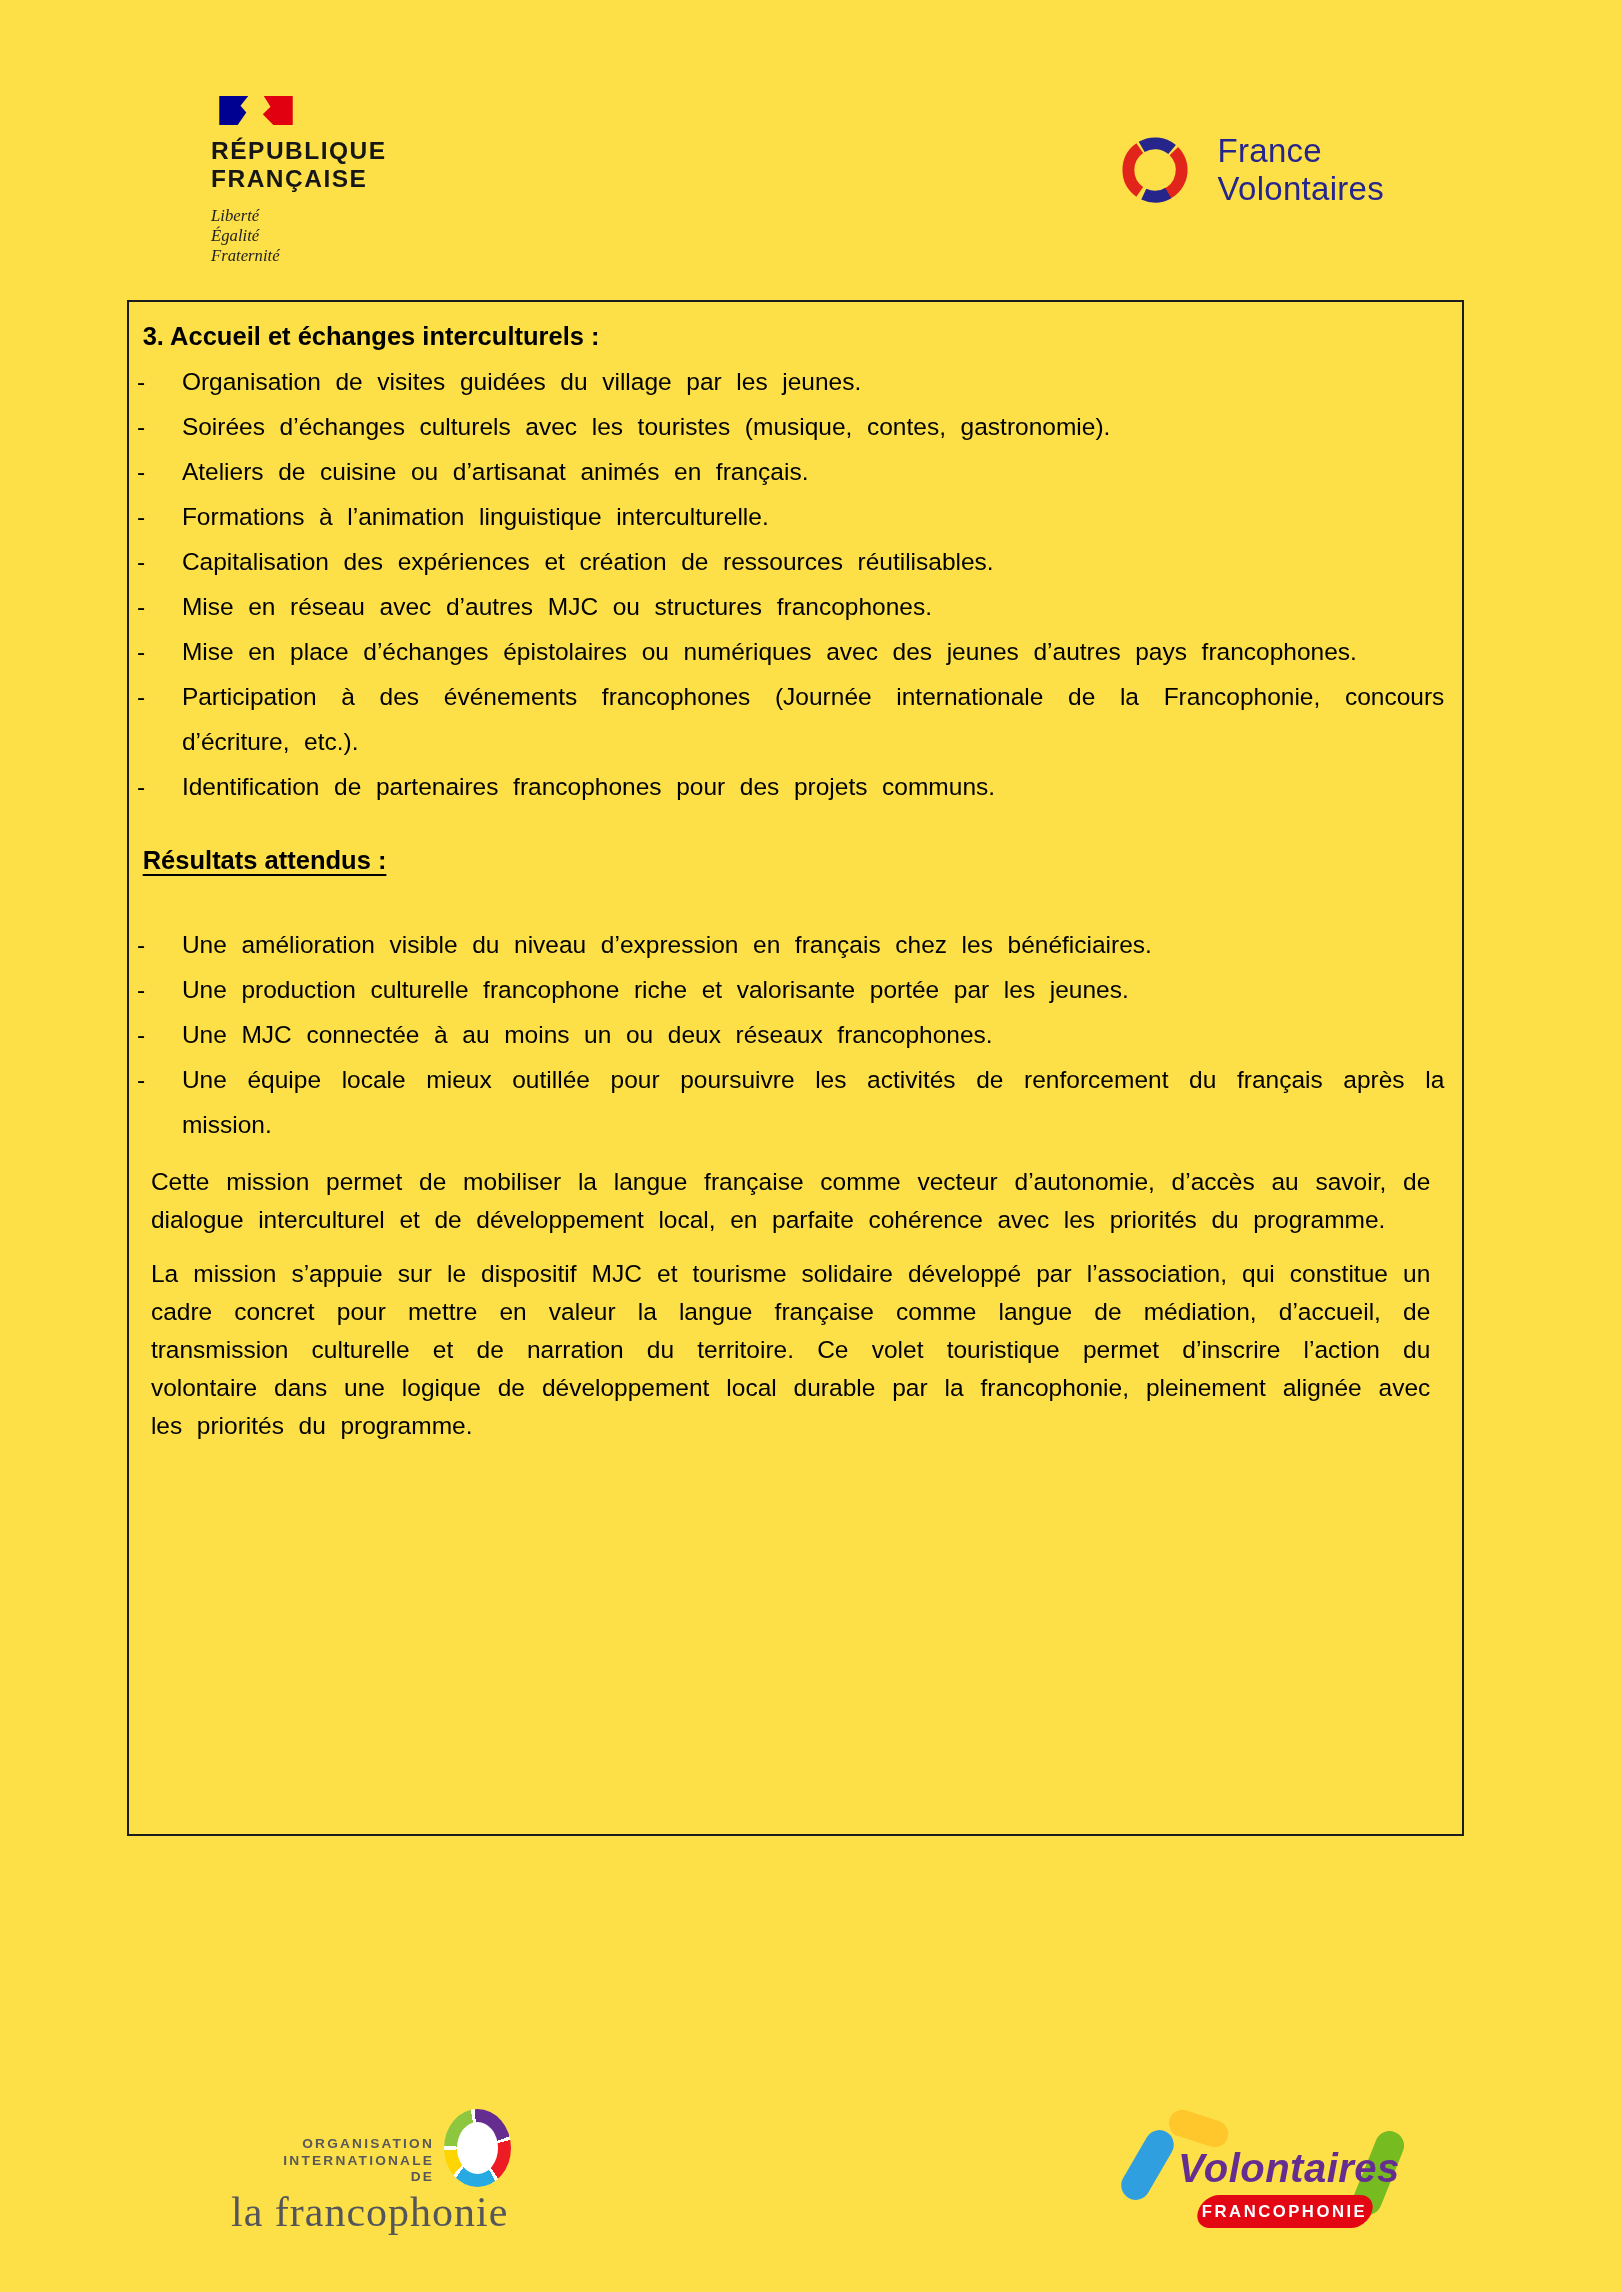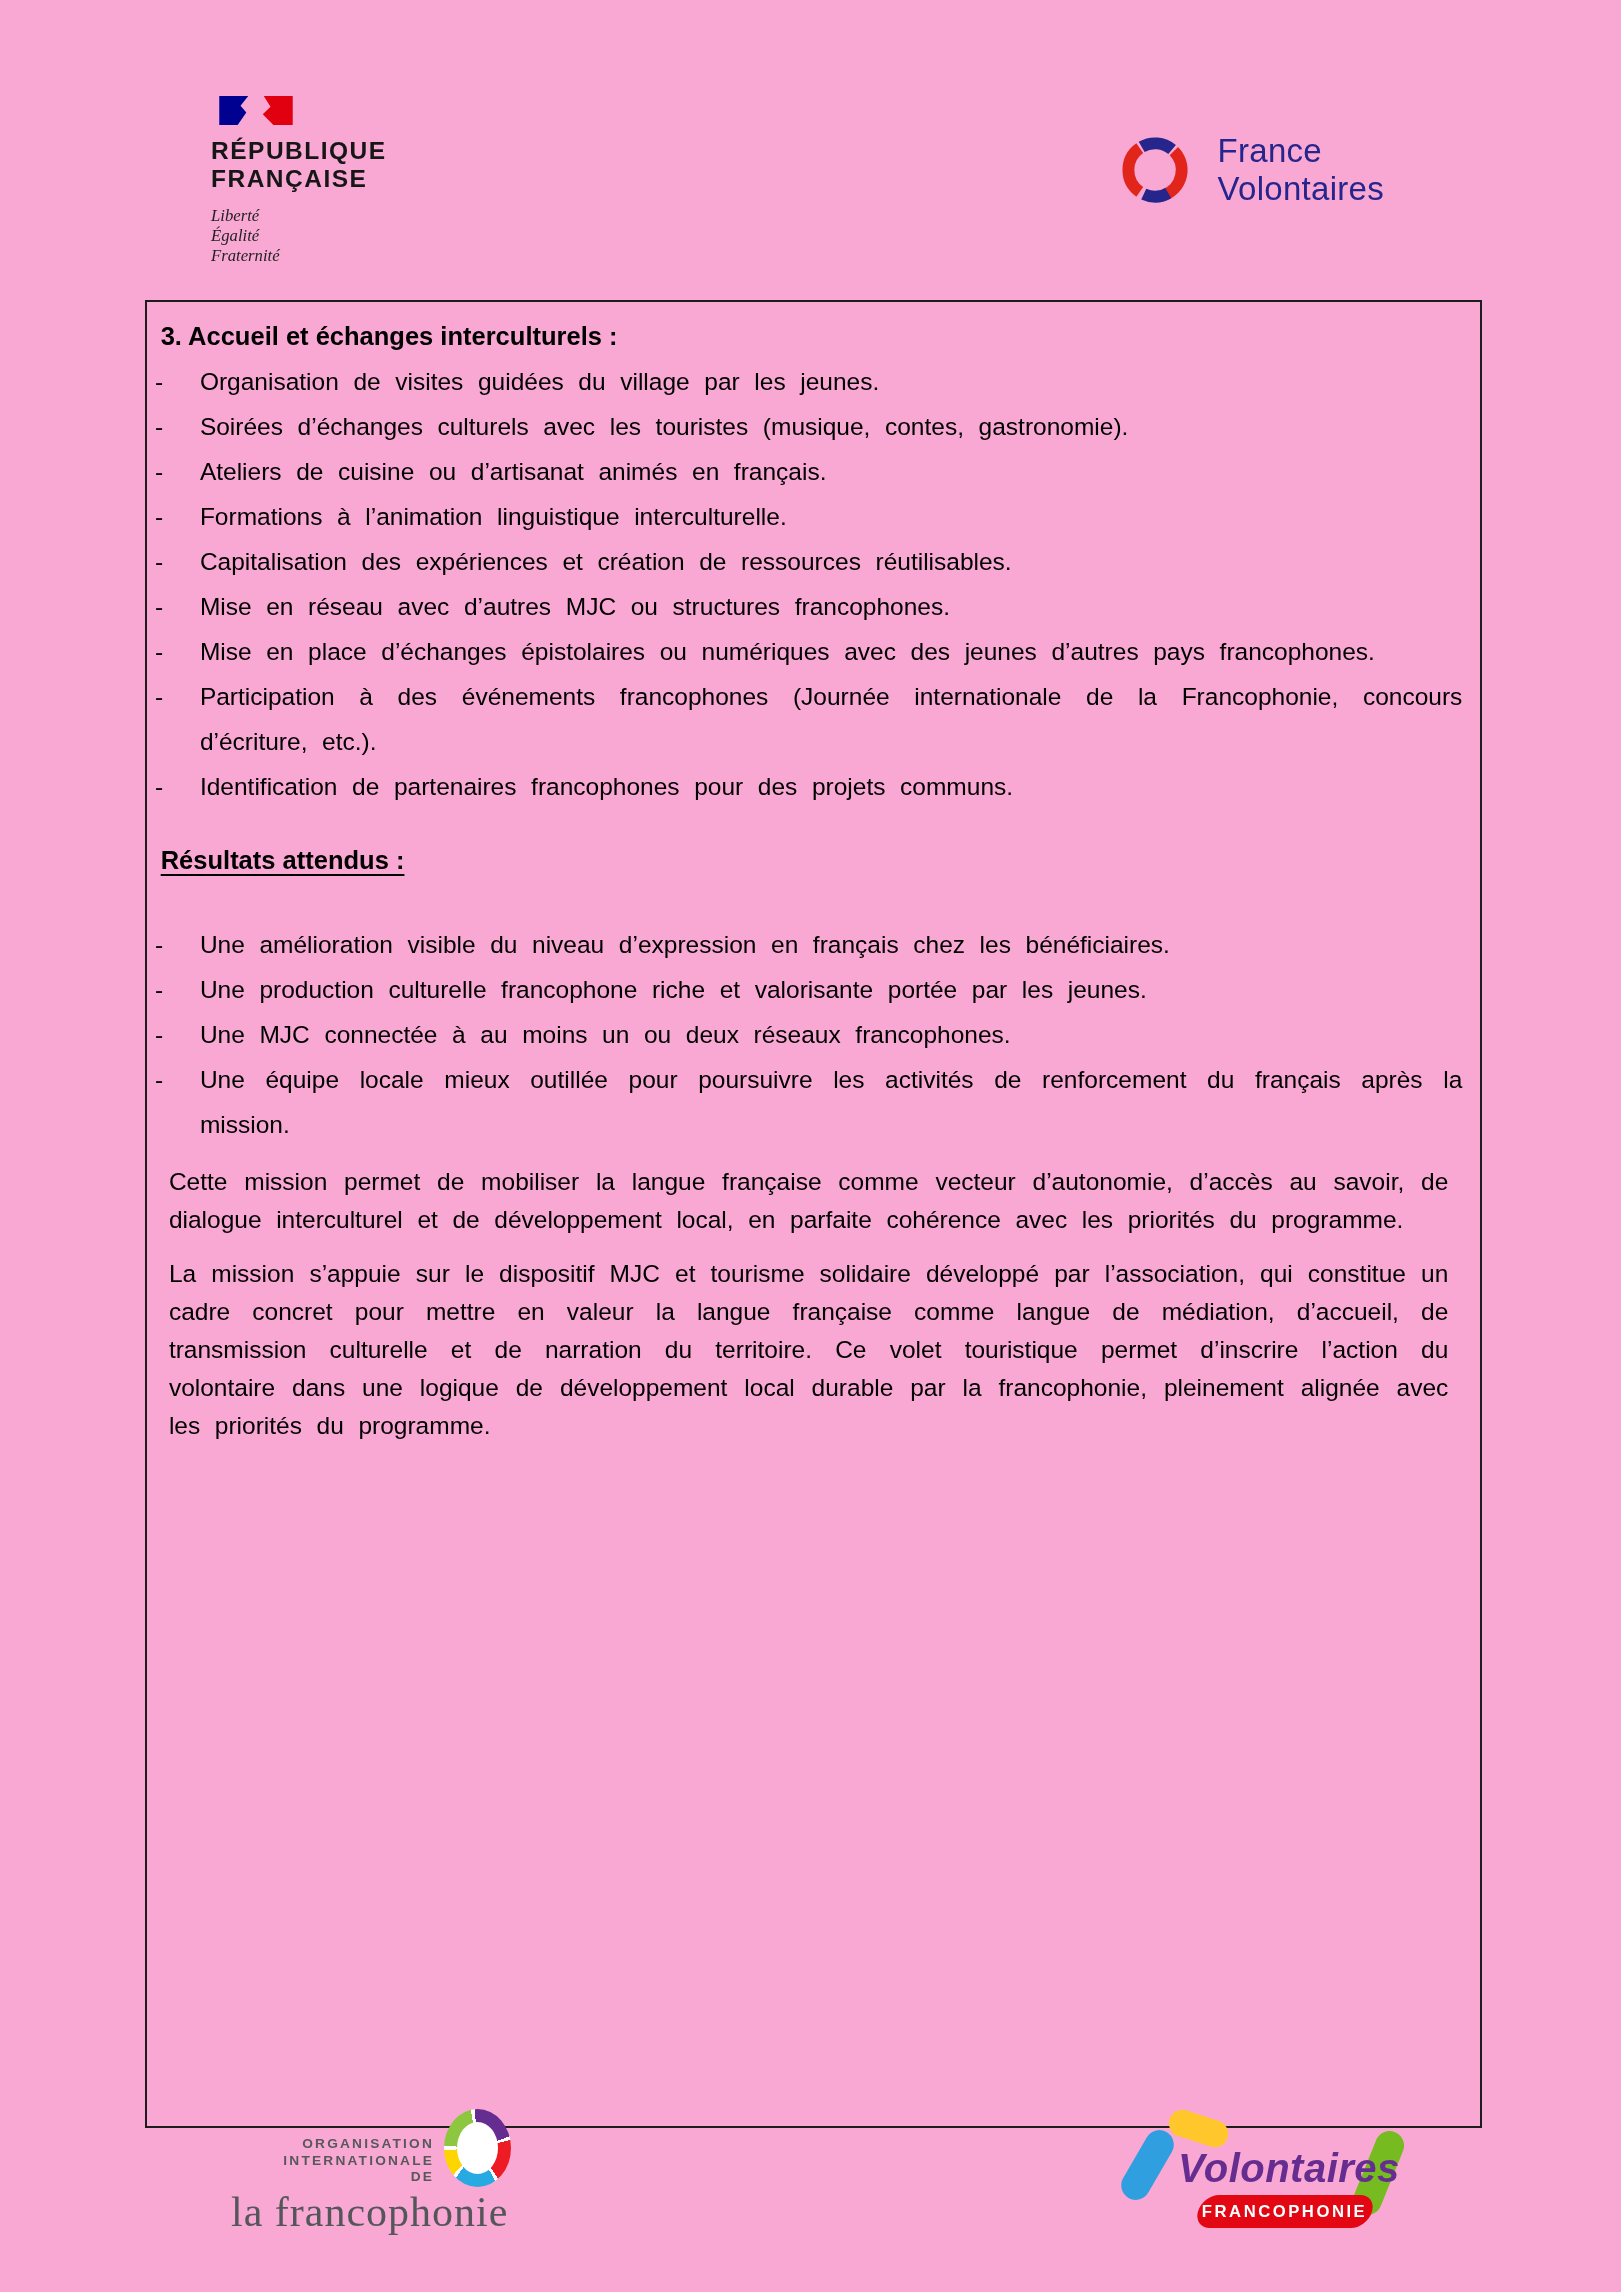--- a/index.html
+++ b/index.html
@@ -1,35 +1,35 @@
 <!DOCTYPE html>
 <html lang="fr"><head>
 <meta charset="utf-8">
 <style>
   html,body { margin:0; padding:0; background:#ffffff; }
   .page {
-    position:relative; width:1621px; height:2293px; background:#f9a8d4;
+    position:relative; width:1621px; height:2293px; background:#fde047;
     font-family:"Liberation Sans", sans-serif; color:#000; overflow:hidden;
   }
 
   
   .rf { position:absolute; left:211px; top:96px; }
   .rf-flag { display:block; margin-left:7.8px; margin-bottom:11.8px; }
   .rf-title { font-size:24.5px; font-weight:bold; letter-spacing:1.5px; line-height:28px; color:#161616; }
   .rf-motto { margin-top:13.7px; font-family:"Liberation Serif", serif; font-style:italic;
               font-size:16.7px; line-height:19.6px; color:#222; }
 
   
   .fv { position:absolute; left:1118px; top:132px; display:flex; align-items:center; }
   .fv-icon { display:block; }
   .fv-text { margin-left:25.5px; font-size:33px; line-height:38px; color:#26258C; letter-spacing:0.3px; }
 
   
   .box {
-    position:absolute; left:145px; top:300px; width:1337px; height:1828px;
+    position:absolute; left:127px; top:300px; width:1337px; height:1536px;
     box-sizing:border-box; border:2px solid #1c1c1c; border-top-width:2.9px;
     padding:11.8px 15.7px 0 5.9px; overflow:hidden;
   }
   .sec-heading { font-size:25.5px; font-weight:bold; line-height:45px; margin:0; padding-left:7.8px; }
   .mt40 { margin-top:39px; }
   .mt30 { margin-top:29px; }
   .mb40 { margin-bottom:39px; }
   .mb12 { margin-bottom:11.8px; }
   .underlined { text-decoration:underline; text-decoration-thickness:2px; text-underline-offset:4.9px; }
   .bullet { display:flex; font-size:24.5px; line-height:45px; }

